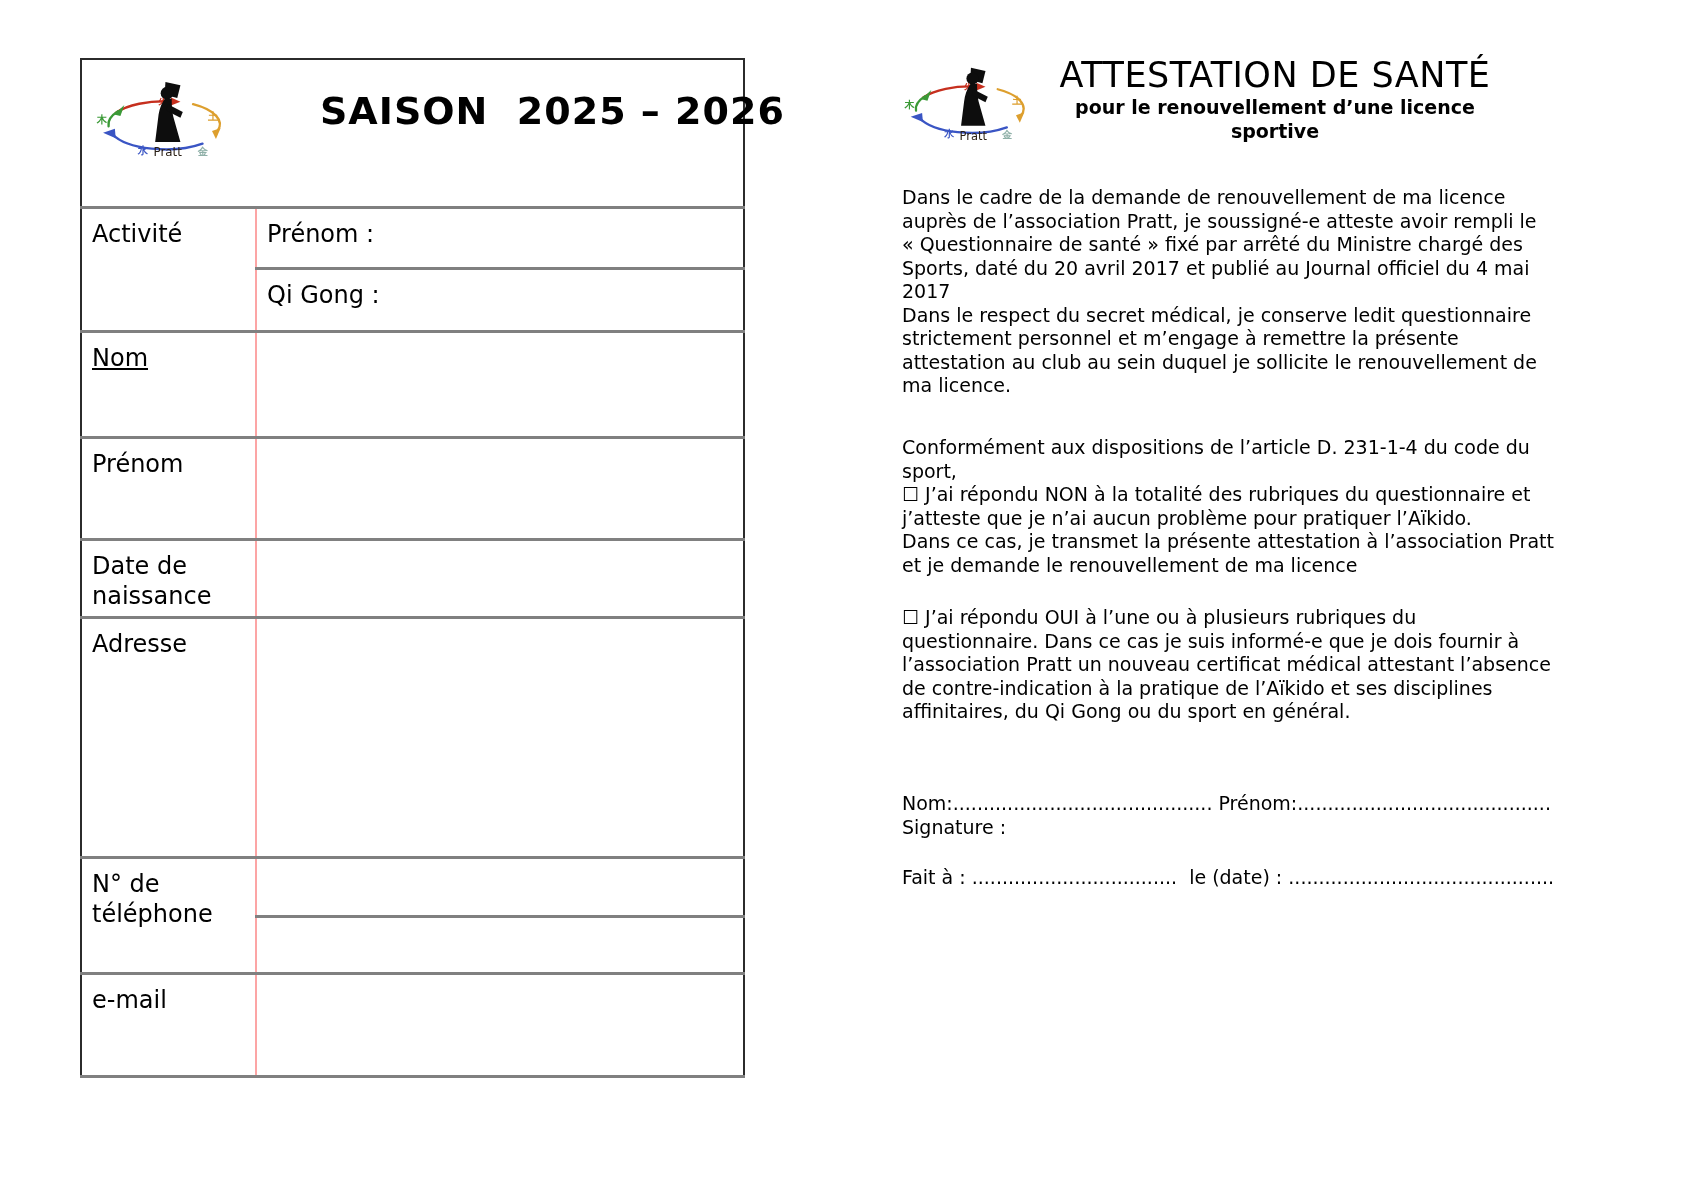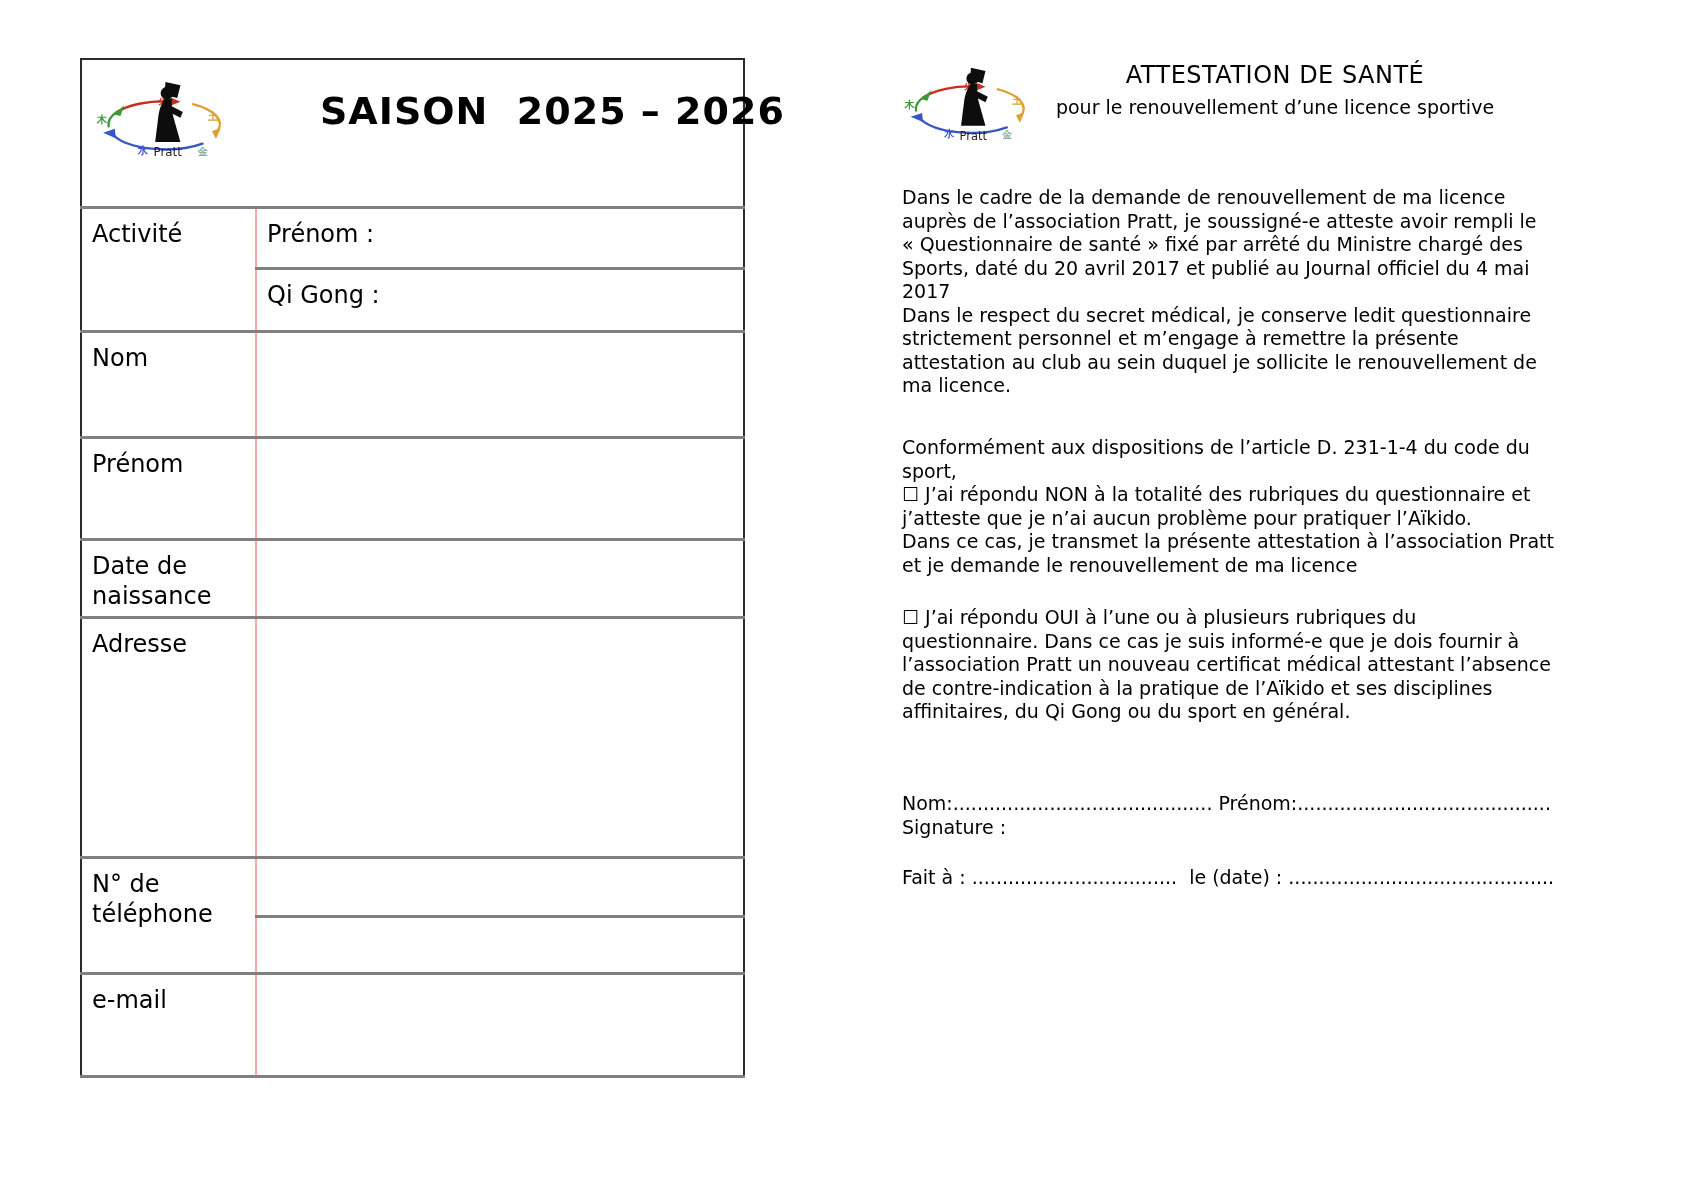--- a/index.html
+++ b/index.html
@@ -10,37 +10,37 @@
   
   .reg-table { position: absolute; left: 80px; top: 58px; width: 665px;
                border-collapse: collapse; table-layout: fixed;
                border: 2px solid #2b2b2b; }
   .reg-table td { border-bottom: 3px solid #808080; vertical-align: top;
                   padding: 10px 8px 0 10px; font-size: 24px; line-height: 30px; }
   .reg-table td.lbl { border-right: 2px solid #fca5a5; }
   .r-header  { height: 148px; }
   .r-aikido  { height: 61px; }
   .r-qigong  { height: 63px; }
-  .r-nom     { height: 106px; }
+  .r-nom     { height: 106px; text-decoration: underline; }
   .r-prenom  { height: 102px; padding-left: 8px; }
   .r-date    { height: 78px; }
   .r-adresse { height: 240px; }
   .r-tel1    { height: 59px; }
   .r-tel2    { height: 57px; }
   .r-email   { height: 103px; }
   .header-cell { position: relative; padding: 0; }
   .logo-box-left { position: absolute; left: 10px; top: 12px; }
   .saison-title { position: absolute; left: 238px; top: 36px; font-size: 38px;
                   font-weight: bold; letter-spacing: 1px; white-space: pre; }
 
   
   .rp-logo { position: absolute; left: 900px; top: 58px; }
   .rp-titlebox { position: absolute; left: 1040px; top: 58px; width: 470px; text-align: center; }
-  .rp-title { font-size: 24px; line-height: 34px; letter-spacing: 0.5px; text-align: center; }
-  .rp-subtitle { font-size: 19px; line-height: 24px; margin-top: 3px; }
+  .rp-title { font-size: 35px; line-height: 34px; letter-spacing: 0.5px; text-align: center; }
+  .rp-subtitle { font-size: 19px; line-height: 24px; margin-top: 3px; font-weight: bold; }
   .rp-block { position: absolute; left: 902px; width: 660px; font-size: 19px;
               line-height: 23.5px; white-space: pre-line; }
   .rp-p1 { top: 186px; }
   .rp-p2 { top: 436px; }
   .rp-p3 { top: 606px; }
   .rp-fields { top: 742px; white-space: pre; line-height: 24.5px; }
   .rp-sig { top: 816px; }
   .rp-footer { position: absolute; left: 902px; top: 1066px; width: 612px;
                border-top: 2px solid #000; padding-top: 9px; font-size: 17px; }
 

